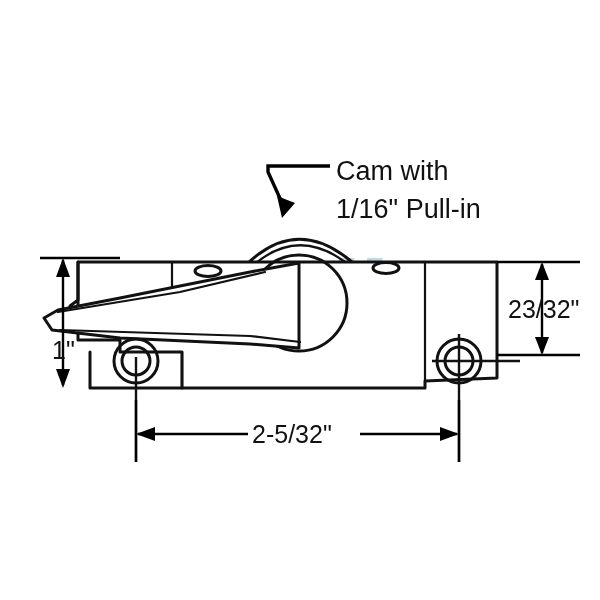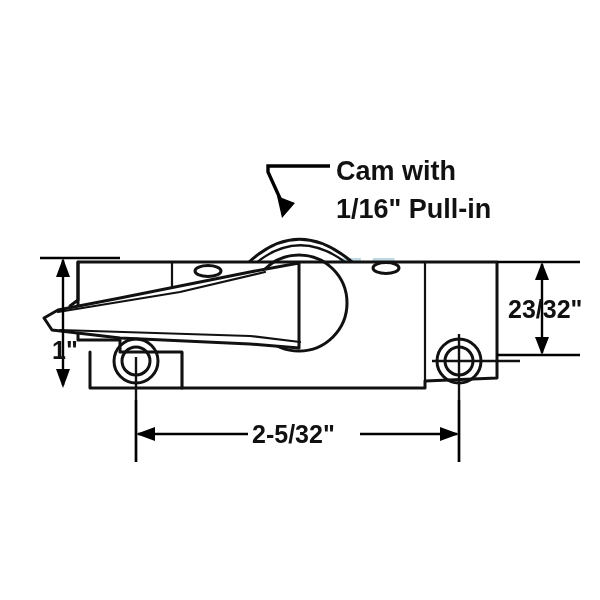--- a/index.html
+++ b/index.html
@@ -12,21 +12,20 @@
     width: 600px;
     height: 600px;
     overflow: hidden;
     font-family: "Liberation Sans", sans-serif;
   }
   #drawing-canvas {
     position: relative;
     width: 600px;
     height: 524px;
     background: #ffffff;
-    font-weight: bold;
   }
   svg.sheet {
     display: block;
     width: 600px;
     height: 600px;
   }
   .part-line {
     fill: none;
     stroke: #111111;
     stroke-width: 3;

